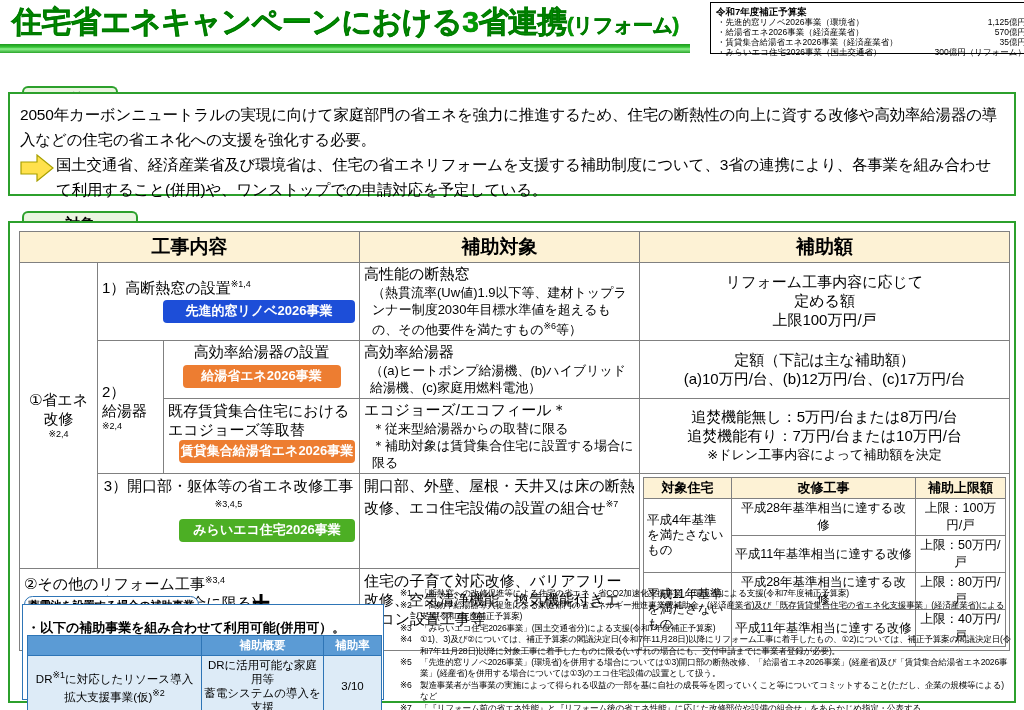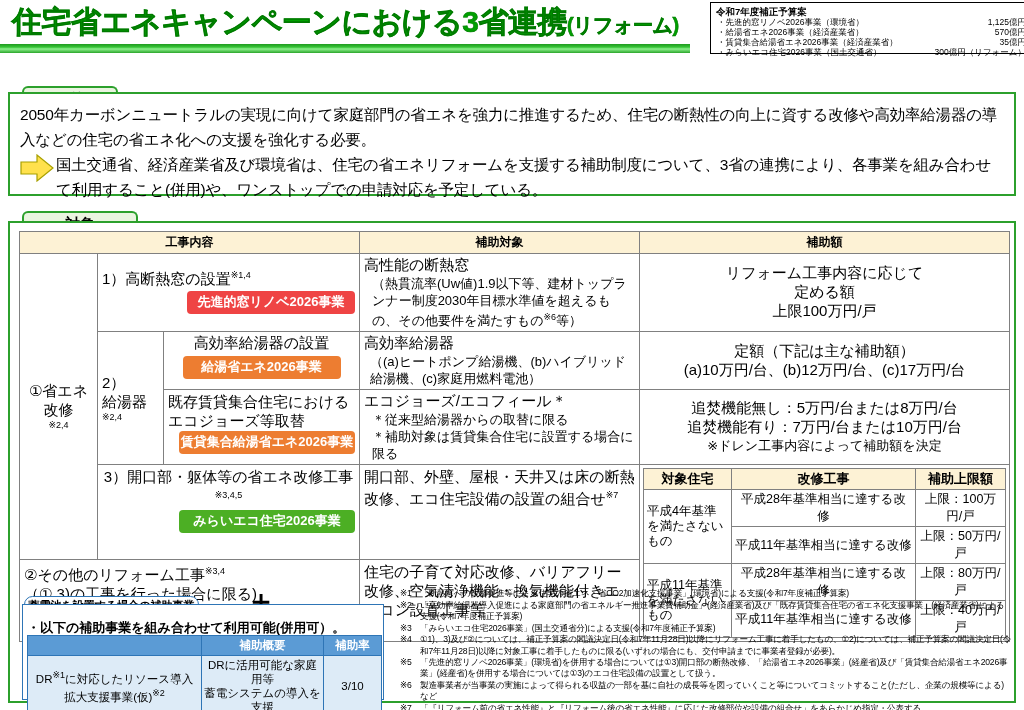--- a/index.html
+++ b/index.html
@@ -71,36 +71,36 @@
   }
   #main-table td,#main-table th{
     border:1px solid #808080;
     vertical-align:top;
     font-size:15px;
     padding:2px 4px;
     box-sizing:border-box;
   }
   #main-table th{
     background:#fdf2d5;
-    text-align:center;font-weight:bold;font-size:12px;
+    text-align:center;font-weight:bold;font-size:19px;
     padding:2px 15px;
     vertical-align:middle;
   }
   .cell-center{text-align:center;}
   .cell-mid{vertical-align:middle !important;}
   .sub{font-size:9px;vertical-align:super;letter-spacing:0;}
   .small-note{font-size:13px;line-height:17px;}
   .ln{line-height:19px;}
   
   .badge{
     display:block;color:#fff;font-weight:bold;font-size:13px;
     border-radius:4px;padding:2px 0 3px 0;text-align:center;
     margin:2px 0 2px auto;
   }
-  .badge-blue{background:#ef4444;width:168px;}
+  .badge-blue{background:#1d4ed8;width:192px;}
   .badge-orange{background:#ed7d31;width:158px;}
   .badge-orange2{background:#ed7d31;width:176px;}
   .badge-green{background:#4caf24;width:176px;}
   
   #sub-table{border-collapse:collapse;width:100%;table-layout:fixed;}
   #sub-table td,#sub-table th{
     border:1px solid #808080;font-size:12.5px;padding:1px 3px;
     box-sizing:border-box;
   }
   #sub-table th{background:#fdf2d5;text-align:center;font-weight:bold;font-size:13px;}

